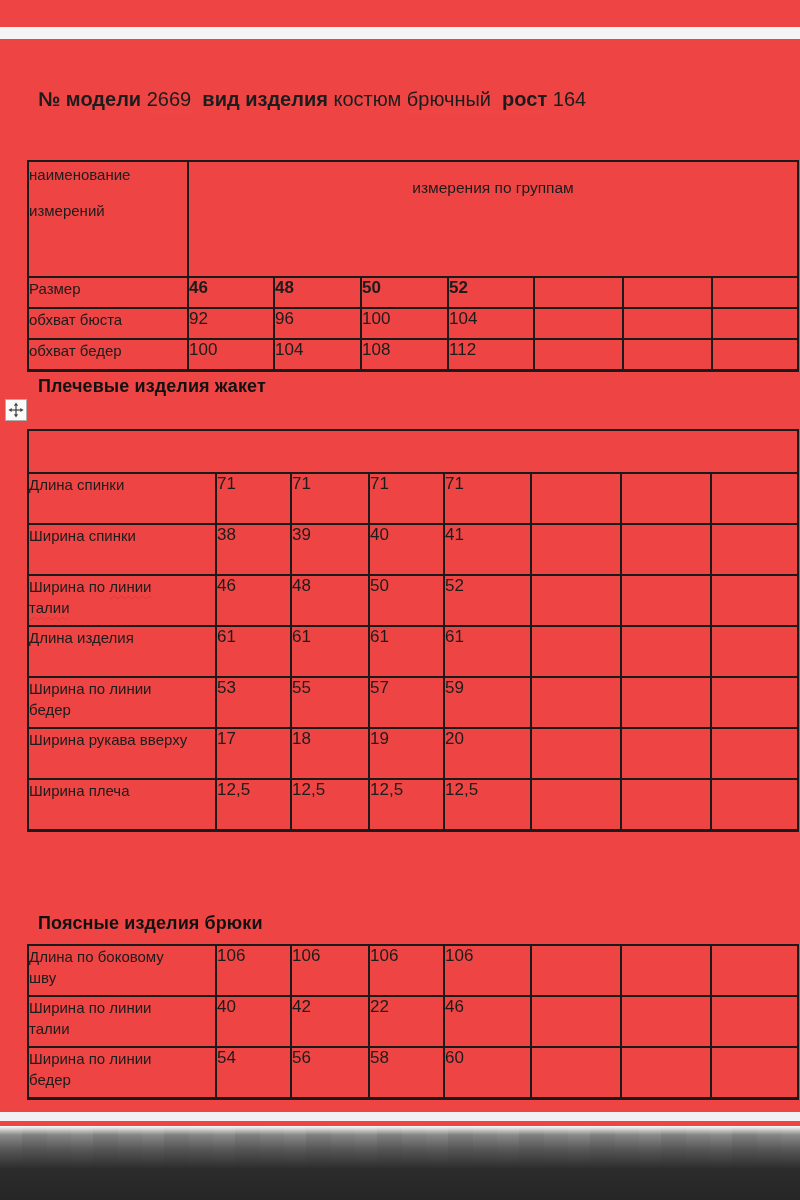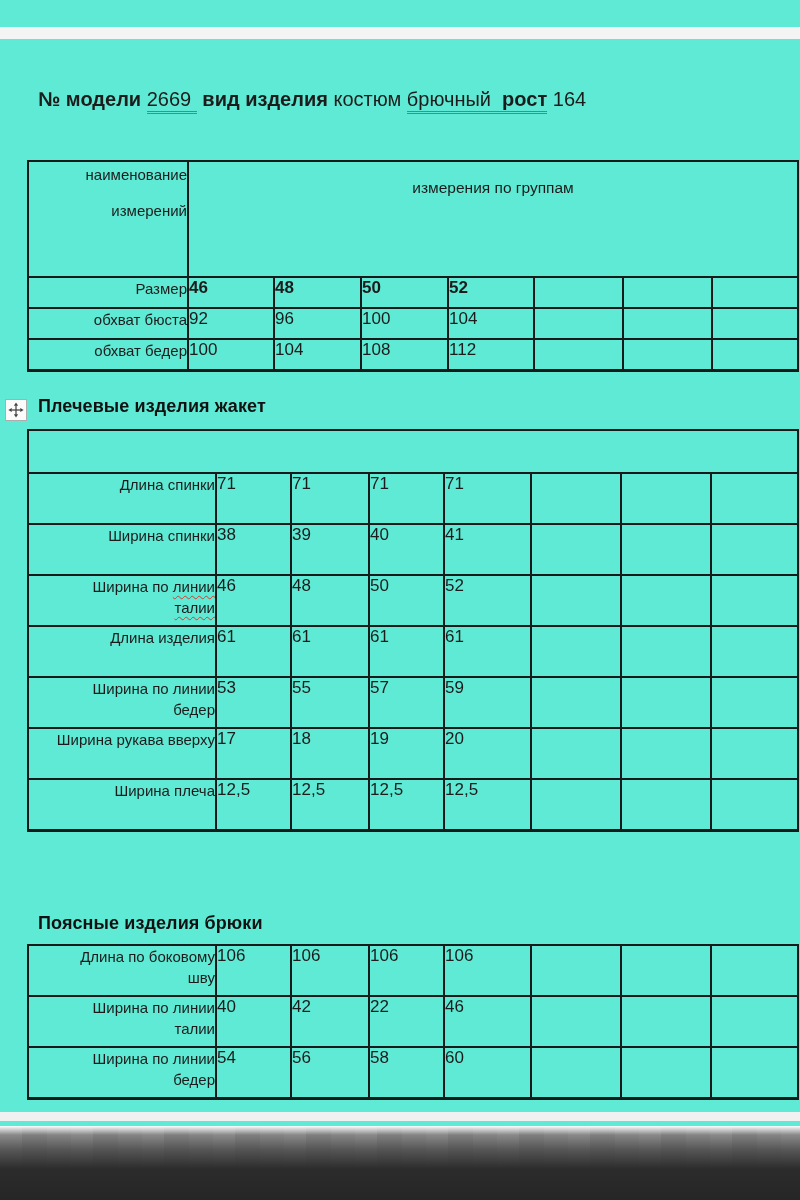--- a/index.html
+++ b/index.html
@@ -1,18 +1,18 @@
 <!DOCTYPE html>
 <html style="--ink: #1c1c1c; --line: #1a1a1a; --blue: #4f81bd; --red: #d83a2e;"><head>
 <meta charset="utf-8">
 <style>
   html,body{margin:0;padding:0;background:#e9e9e9;}
   #page{
     position:relative; width:800px; height:1200px; margin:0 auto;
-    background:#5eead4; overflow:hidden;
+    background:#ef4444; overflow:hidden;
     font-family:"Liberation Sans","DejaVu Sans",sans-serif;
     color:var(--ink,#1c1c1c);
   }
   :root{
     --ink:#1c1c1c; --line:#1a1a1a; --blue:#4f81bd; --red:#d83a2e;
   }
   .faint-band{position:absolute;left:0;width:100%;background:#f4f4f4;}
   
   #title{
     position:absolute; left:38px; top:86px; font-size:20px; line-height:26px;
@@ -23,21 +23,21 @@
   
   table.sheet{
     position:absolute; left:27px; border-collapse:collapse; table-layout:fixed;
     width:770px; background:transparent;
   }
   table.sheet td{
     border:2px solid var(--line); vertical-align:top; overflow:hidden;
     padding:0;
   }
   table.sheet{border:2px solid var(--line); border-bottom-width:3px;}
-  td.lbl{font-size:15px; line-height:21px; padding:5px 4px 2px 8px; text-align:right;}
+  td.lbl{font-size:15px; line-height:21px; padding:5px 4px 2px 8px; text-align:left;}
   td.val{font-size:17px; padding-top:5px; font-weight:normal;}
   td.val.bold{font-weight:bold;}
   td.empty{background:transparent;}
   
   #size-table{top:160px;}
   #size-table td.hdr-name{height:114px;}
   #size-table td.hdr-name .l1{padding-top:2px;}
   #size-table td.hdr-name .l2{margin-top:15px;}
   #size-table td.hdr-group{text-align:center; font-size:15.5px; padding-top:17px;}
   #size-table tr.datarow td{height:29px;}
@@ -49,21 +49,21 @@
   #trousers-table tr.mrow td{height:49px;}
   .wavy{
     text-decoration:underline; text-decoration-style:wavy;
     text-decoration-color:var(--red); text-decoration-thickness:1px;
     text-underline-offset:3px;
   }
   .section-heading{
     position:absolute; left:38px; font-size:18px; font-weight:bold; color:#111;
     letter-spacing:.1px;
   }
-  #jacket-heading{top:396px;}
+  #jacket-heading{top:376px;}
   #trousers-heading{top:913px;}
   
   #move-handle{
     position:absolute; left:5px; top:399px; width:22px; height:22px;
     border:1px solid #adadad; background:#fbfbfb; box-sizing:border-box;
     display:flex; align-items:center; justify-content:center; cursor:move;
   }
   
   #bottom-strip{
     position:absolute; left:0; top:1126px; width:800px; height:74px;

